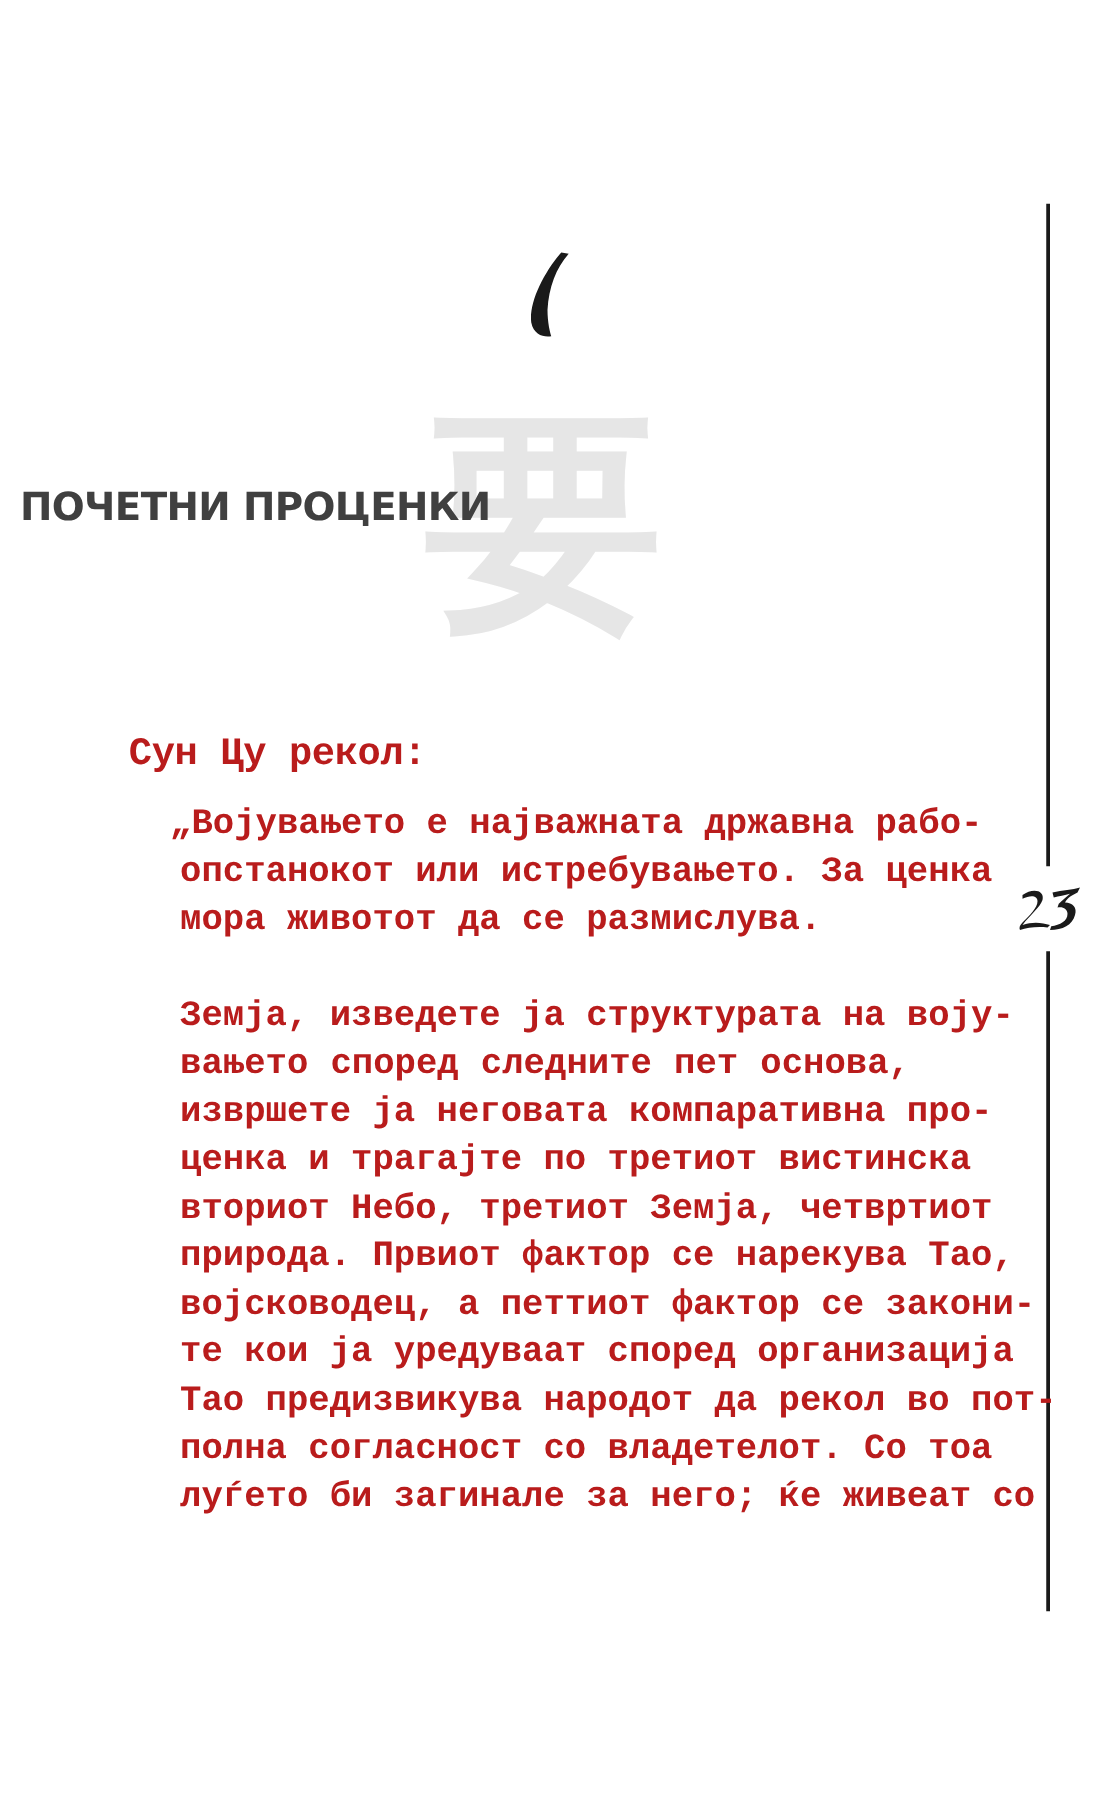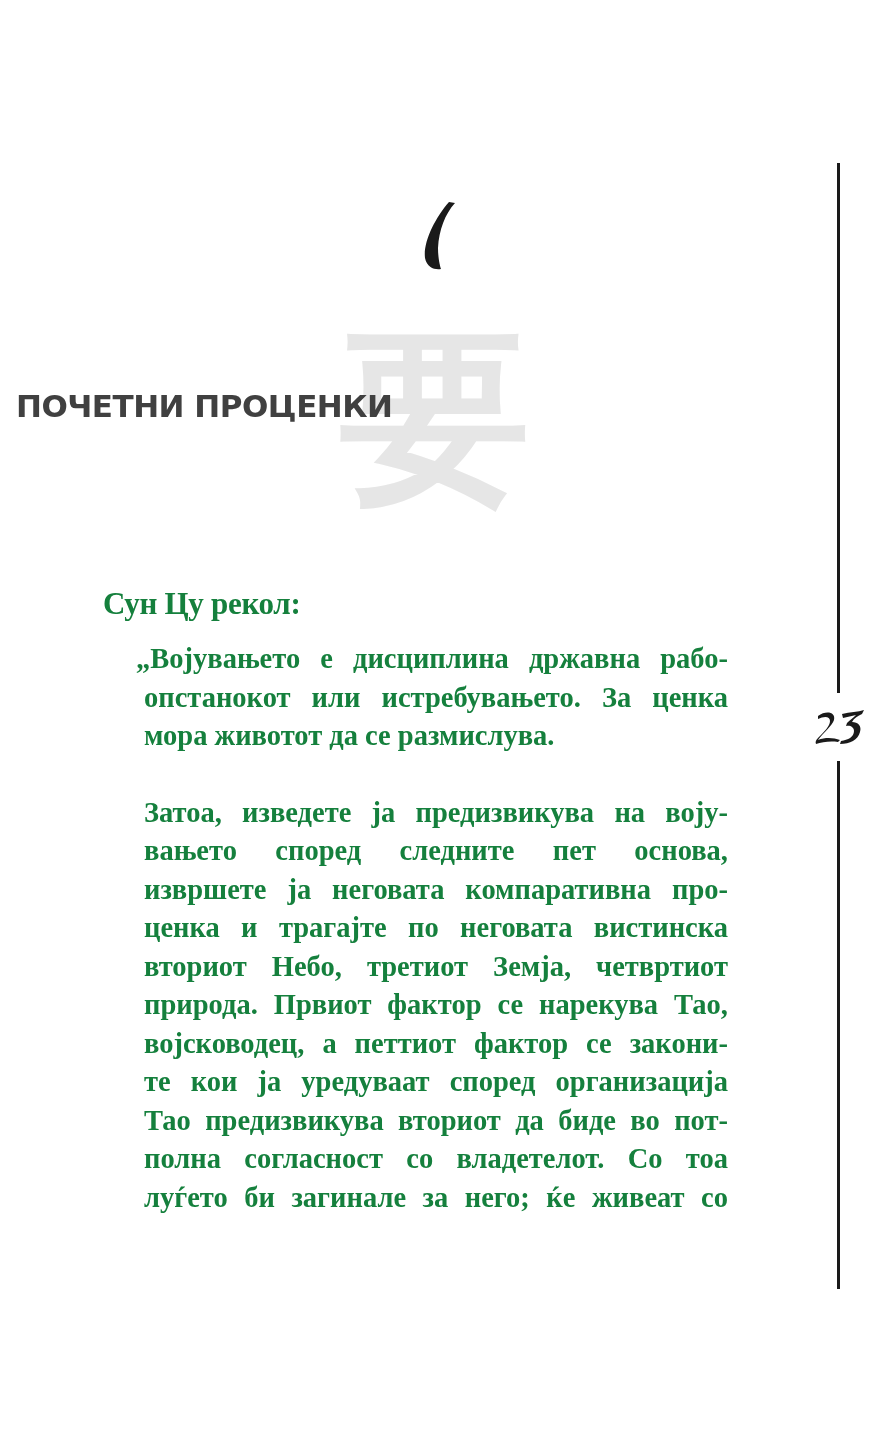--- a/index.html
+++ b/index.html
@@ -24,22 +24,22 @@
   .side-rule {
     position: absolute; left: 837px; width: 3px; background: #1a1a1a;
   }
   .rule-top { top: 163px; height: 530px; }
   .rule-bottom { top: 761px; height: 528px; }
   .page-number {
     position: absolute; left: 812px; top: 700px; width: 56px; height: 56px;
   }
 
   .body-text {
-    font-family: Liberation Serif, serif;
-    font-weight: bold; color: #15803d;
+    font-family: Liberation Mono, monospace;
+    font-weight: bold; color: #b91c1c;
   }
   .speaker {
     position: absolute; left: 103px; top: 586px;
     font-size: 31px; letter-spacing: -0.3px;
   }
   .quote-block {
     position: absolute; left: 144px; width: 584px; top: 640px;
     font-size: 28.5px; line-height: 38.5px;
   }
   .para { margin: 0; text-align: justify; text-align-last: auto; }
@@ -67,35 +67,35 @@
   <svg class="page-number" viewBox="0 0 56 56">
     <title>23</title>
     <path d="M6 16 C14 10 24 12 22 20 C20 26 12 32 6 40 C14 37 22 38 28 40 L26 42 C18 41 10 42 4 44 C3 42 4 40 6 38 C12 32 18 26 18 21 C18 16 12 16 6 19 Z" fill="#1a1a1a"></path>
     <path d="M30 14 C38 12 46 12 52 10 L50 14 C46 16 42 18 40 22 C46 22 50 26 48 32 C46 40 38 44 28 44 L29 41 C36 40 42 37 42 31 C42 27 38 25 34 26 L35 23 C38 20 42 17 44 15 C40 16 35 17 31 18 Z" fill="#1a1a1a"></path>
   </svg>
 
   <div class="body-text speaker">Сун Цу рекол:</div>
 
   <div class="body-text quote-block">
     <div class="para">
-      <span class="line first-quote">„Војувањето е дисциплина државна рабо-</span>
+      <span class="line first-quote">„Војувањето е најважната државна рабо-</span>
       <span class="line">опстанокот или истребувањето. За ценка</span>
       <span class="line last">мора животот да се размислува.</span>
     </div>
     <div class="para-gap"></div>
     <div class="para">
-      <span class="line">Затоа, изведете ја предизвикува на воју-</span>
+      <span class="line">Земја, изведете ја структурата на воју-</span>
       <span class="line">вањето според следните пет основа,</span>
       <span class="line">извршете ја неговата компаративна про-</span>
-      <span class="line">ценка и трагајте по неговата вистинска</span>
+      <span class="line">ценка и трагајте по третиот вистинска</span>
       <span class="line">вториот Небо, третиот Земја, четвртиот</span>
       <span class="line">природа. Првиот фактор се нарекува Тао,</span>
       <span class="line">војсководец, а петтиот фактор се закони-</span>
       <span class="line">те кои ја уредуваат според организација</span>
     </div>
     <div class="para">
-      <span class="line">Тао предизвикува вториот да биде во пот-</span>
+      <span class="line">Тао предизвикува народот да рекол во пот-</span>
       <span class="line">полна согласност со владетелот. Со тоа</span>
       <span class="line">луѓето би загинале за него; ќе живеат со</span>
     </div>
   </div>
 
 </div>
 
 </body></html>

